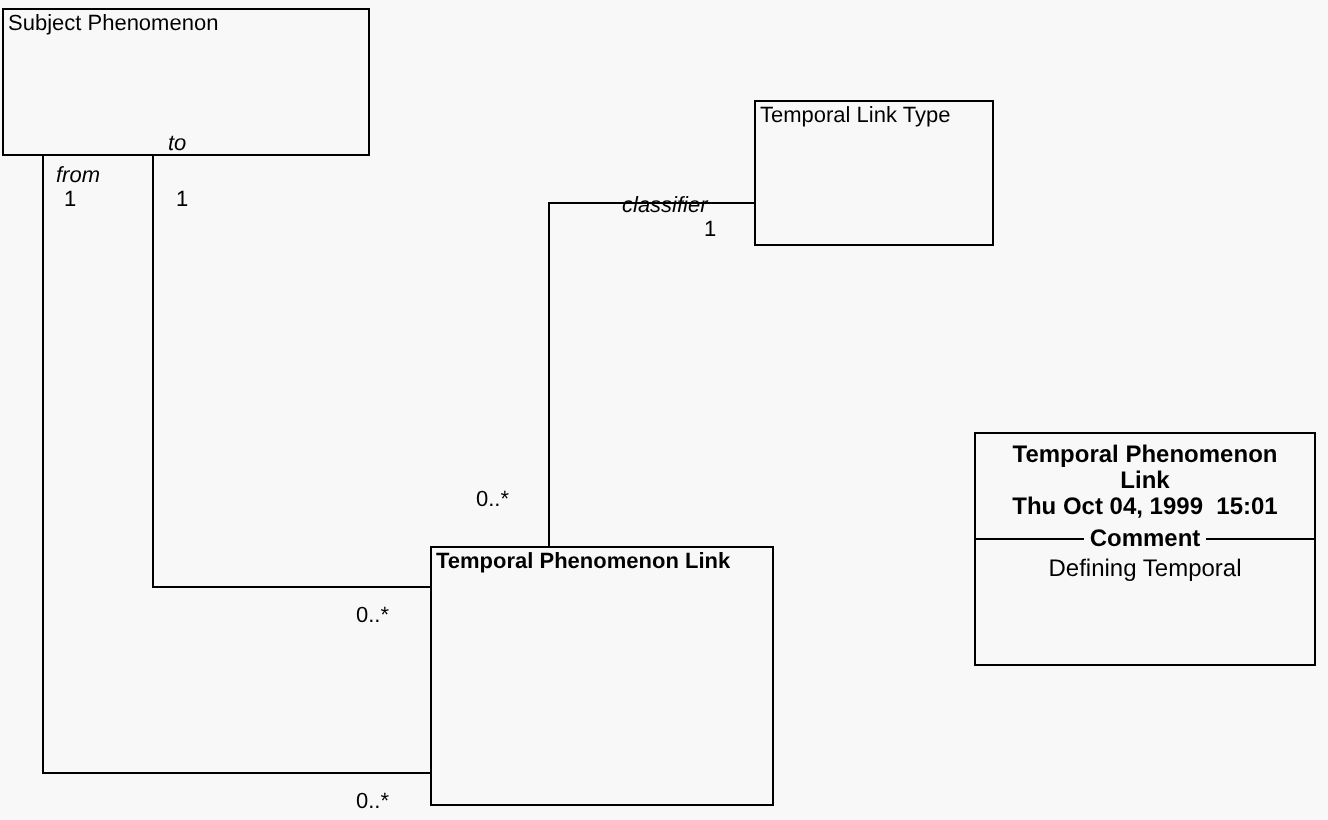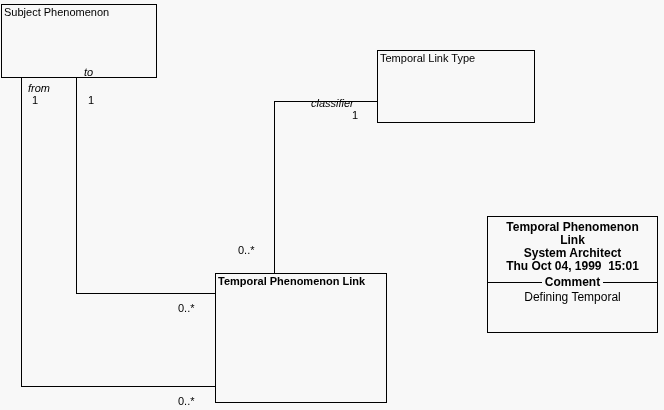--- a/index.html
+++ b/index.html
@@ -79,22 +79,22 @@
     flex: 1;
     height: 1px;
     background: #000;
   }
   .note-divider .note-divider-label {
     padding: 0 3px;
     font-size: 12px;
     font-weight: bold;
   }
   
-  #subject-phenomenon { left: 1px; top: 4px; width: 156px; height: 74px; }
-  #temporal-link-type { left: 377px; top: 50px; width: 158px; height: 73px; }
+  #subject-phenomenon { left: 1px; top: 4px; width: 184px; height: 74px; }
+  #temporal-link-type { left: 377px; top: 50px; width: 120px; height: 73px; }
   #temporal-phenomenon-link { left: 215px; top: 273px; width: 172px; height: 130px; }
   #temporal-phenomenon-link .class-label { width: 150px; }
 </style>
 </head>
 <body>
 
 <div id="canvas">
 
   <div id="subject-phenomenon" class="uml-class">
     <div class="class-label">Subject Phenomenon</div>
@@ -121,21 +121,20 @@
   <div class="edge-label" style="left:178px; top:302px;">0..*</div>
 
   <div class="edge" style="left:274px; top:101px; width:103px; height:1px;"></div>
   <div class="edge" style="left:274px; top:101px; width:1px; height:172px;"></div>
   <div class="edge-label role" style="left:311px; top:97px;">classifier</div>
   <div class="edge-label" style="left:352px; top:109px;">1</div>
   <div class="edge-label" style="left:238px; top:244px;">0..*</div>
 
   <div class="note-box">
     <div class="note-title">Temporal Phenomenon Link</div>
-    <div class="note-author">System Architect</div>
     <div class="note-timestamp">Thu Oct 04, 1999  15:01</div>
     <div class="note-divider">
       <span class="rule"></span>
       <span class="note-divider-label">Comment</span>
       <span class="rule"></span>
     </div>
     <div class="note-body">Defining Temporal</div>
   </div>
 
 </div>

